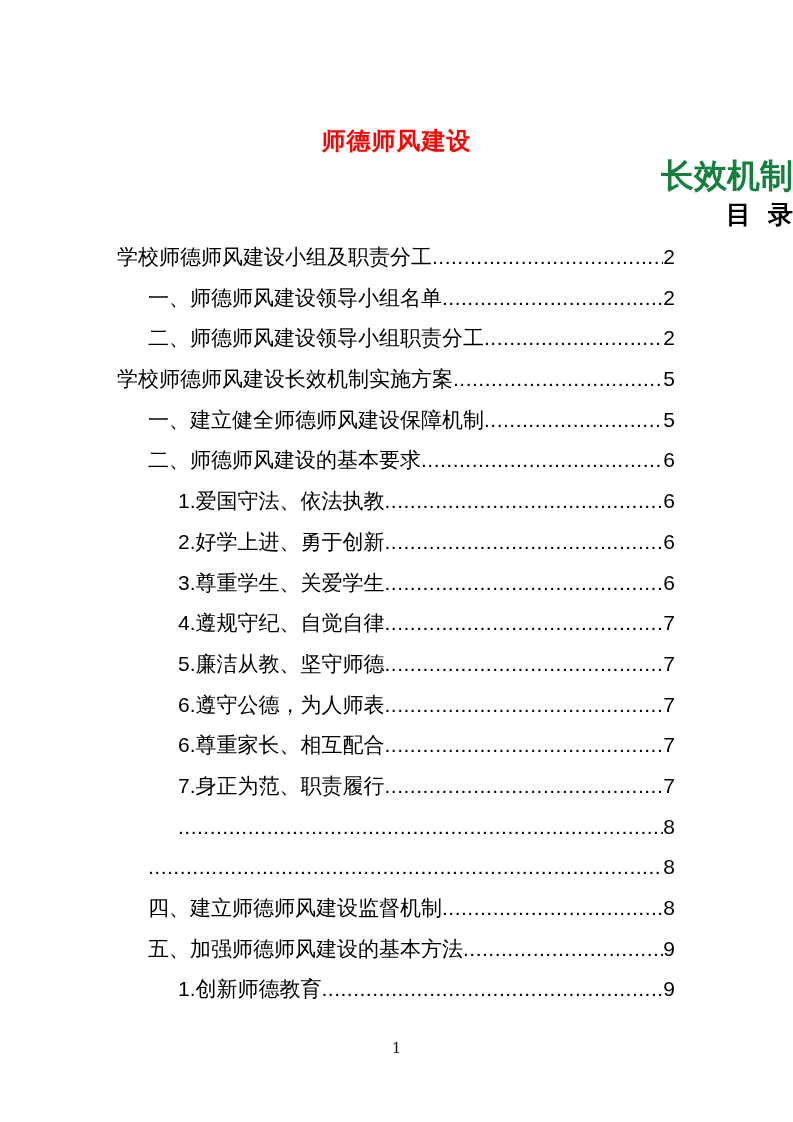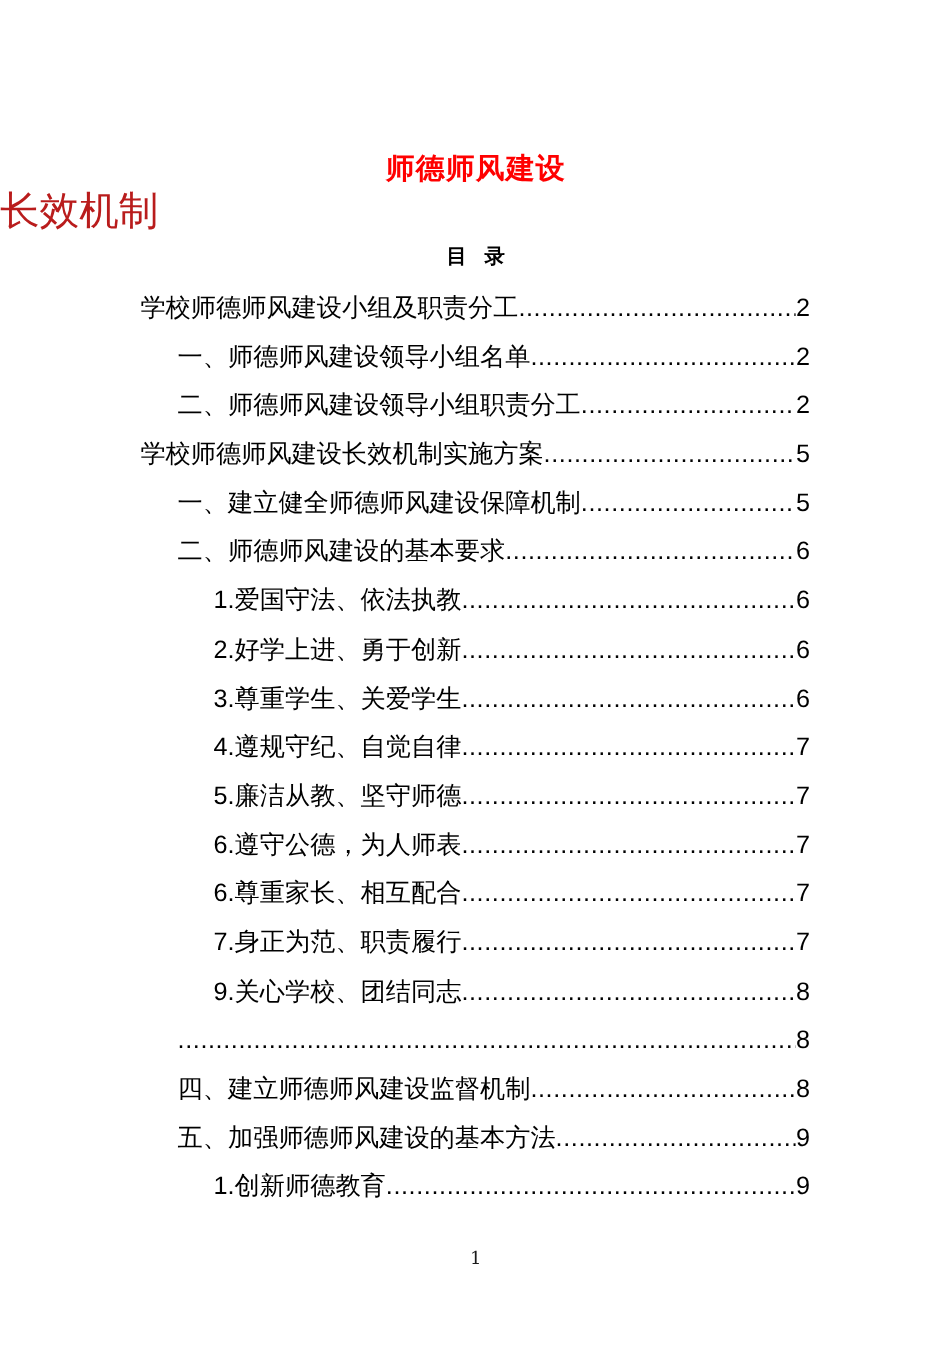--- a/index.html
+++ b/index.html
@@ -25,33 +25,33 @@
     font-size: 24px;
     line-height: 34px;
     font-weight: 700;
     letter-spacing: 1px;
   }
   .title-black {
     position: absolute;
     top: 158px;
     left: 0;
     width: 100%;
-    text-align: left;
+    text-align: right;
     font-size: 33px;
     line-height: 36px;
-    font-weight: 400;
-    color: #b91c1c;
+    font-weight: 700;
+    color: #15803d;
   }
   .toc-heading {
     position: absolute;
     top: 200px;
     left: 0;
     width: 100%;
-    text-align: center;
-    font-size: 17px;
+    text-align: right;
+    font-size: 25px;
     line-height: 28px;
     font-weight: 700;
     word-spacing: 10px;
     color: #000000;
   }
   .toc {
     position: absolute;
     top: 237px;
     left: 117px;
     right: 118px;
@@ -171,21 +171,20 @@
         <span class="toc-label">6.尊重家长、相互配合</span>
         <span class="toc-leader">................................................................................................................................................................</span>
         <span class="toc-page">7</span>
       </div>
       <div class="toc-row lv2">
         <span class="toc-label">7.身正为范、职责履行</span>
         <span class="toc-leader">................................................................................................................................................................</span>
         <span class="toc-page">7</span>
       </div>
       <div class="toc-row lv2">
-        <span class="toc-label">9.关心学校、团结同志</span>
         <span class="toc-leader">................................................................................................................................................................</span>
         <span class="toc-page">8</span>
       </div>
       <div class="toc-row lv1">
         <span class="toc-leader">................................................................................................................................................................</span>
         <span class="toc-page">8</span>
       </div>
       <div class="toc-row lv1">
         <span class="toc-label">四、建立师德师风建设监督机制</span>
         <span class="toc-leader">................................................................................................................................................................</span>

